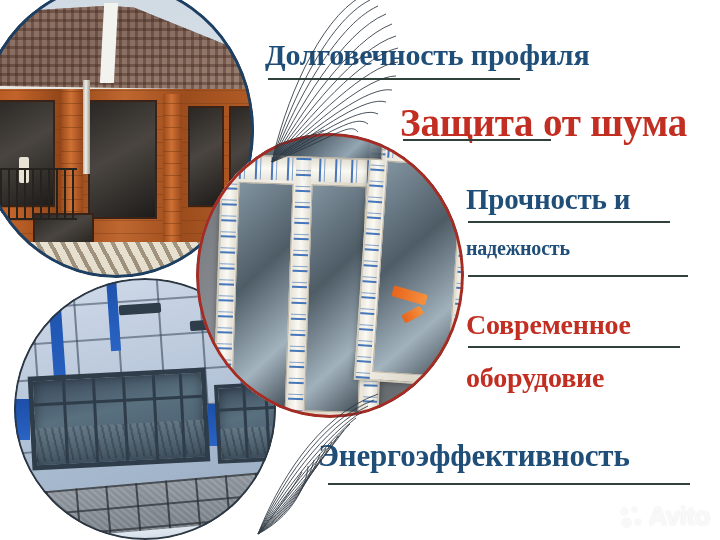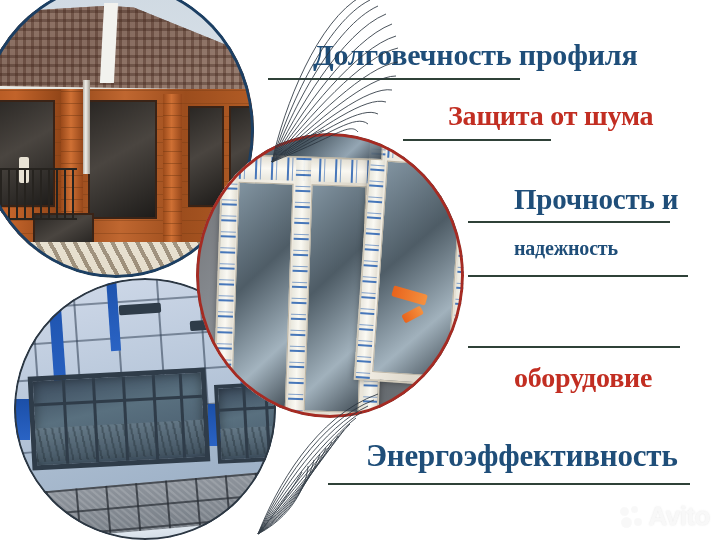--- a/index.html
+++ b/index.html
@@ -219,21 +219,20 @@
     background: #2f3c49;
     border-radius: 2px;
   }
 
   
   .tline {
     position: absolute;
     white-space: nowrap;
     font-weight: bold;
     letter-spacing: -0.2px;
-    margin-left: 48px;
   }
   .tline.blue { color: #1f4e79; }
   .tline.red  { color: #c22e22; }
   .rule {
     position: absolute;
     height: 2px;
     background: #2f4138;
   }
 
   
@@ -400,29 +399,30 @@
         <path d="M8,142 C48,118 62,78 64,68"></path>
         <path d="M8,142 C50,120 58,82 58,74"></path>
         <path d="M8,142 C20,128 38,104 52,80"></path>
       </g>
     </svg>
   </div>
 
   <div class="tline blue" style="left:265px; top:38px; font-size:30px;">Долговечность профиля</div>
   <div class="rule" style="left:268px; top:78px; width:252px;"></div>
 
-  <div class="tline red" style="left:400px; top:100px; font-size:28px;">Защита от шума</div>
+  <div class="tline red" style="left:400px; top:100px; font-size:39px;">Защита от шума</div>
   <div class="rule" style="left:403px; top:139px; width:148px;"></div>
 
   <div class="tline blue" style="left:466px; top:183px; font-size:29px;">Прочность и</div>
   <div class="rule" style="left:468px; top:221px; width:202px;"></div>
 
   <div class="tline blue" style="left:466px; top:237px; font-size:20px;">надежность</div>
   <div class="rule" style="left:468px; top:275px; width:220px;"></div>
 
+  <div class="tline red" style="left:466px; top:309px; font-size:28px;">Современное</div>
   <div class="rule" style="left:468px; top:346px; width:212px;"></div>
 
   <div class="tline blue" style="left:318px; top:438px; font-size:31px;">Энергоэффективность</div>
 
   <div class="tline red" style="left:466px; top:362px; font-size:28px;">оборудовие</div>
   <div class="rule" style="left:328px; top:483px; width:362px;"></div>
 
   <div id="watermark">
     <span class="wm-dots">
       <i></i>

